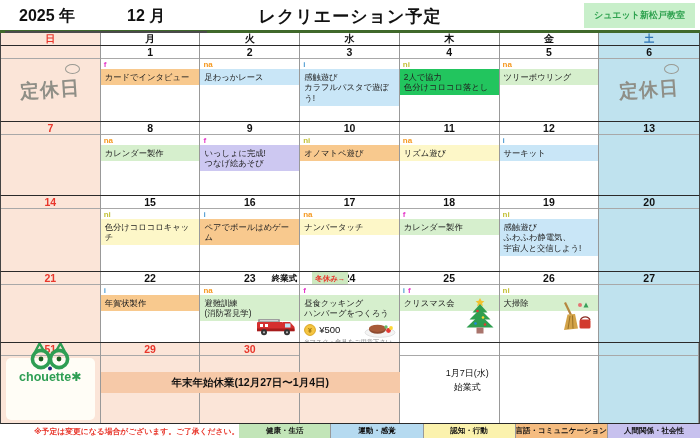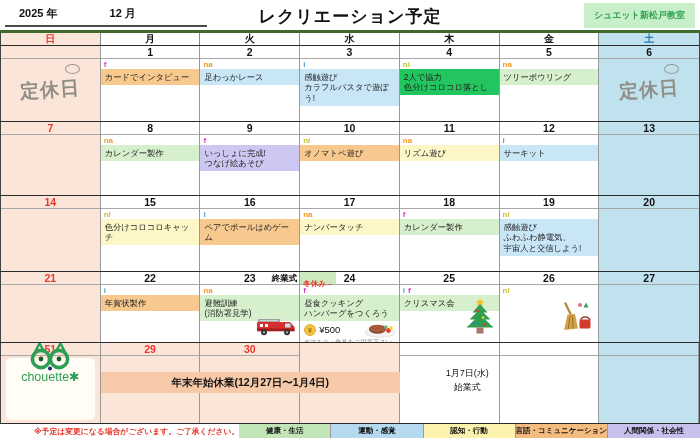--- a/index.html
+++ b/index.html
@@ -2,21 +2,21 @@
 <html><head>
 <meta charset="utf-8">
 <style>
 *{margin:0;padding:0;box-sizing:border-box;}
 html,body{background:#fff;}
 .page{width:700px;height:438px;background:#fff;position:relative;overflow:hidden;
   font-family:"Liberation Sans","DejaVu Sans",sans-serif;color:#111;}
 
 .topbar{height:30px;position:relative;}
 .datebox{position:absolute;left:5px;top:4px;width:202px;border-bottom:2.5px solid #4a4a4a;
-  display:flex;padding:2px 0 4px 14px;gap:52px;font-weight:bold;font-size:11px;}
+  display:flex;padding:2px 0 4px 14px;gap:52px;font-weight:bold;font-size:16px;}
 .main-title{position:absolute;left:0;right:0;top:5px;text-align:center;font-size:17px;font-weight:bold;letter-spacing:1px;}
 .classroom{position:absolute;right:5px;top:3px;background:#c8efca;color:#2fa24f;
   font-size:9px;font-weight:bold;padding:6px 10px;}
 .greenline{height:3px;background:#40692b;}
 
 .wdrow{display:grid;grid-template-columns:repeat(7,1fr);height:13px;
   border-left:1px solid #444;border-right:1px solid #444;border-bottom:1.5px solid #2a2a2a;}
 .wdcell{border-right:1px solid #8a8a8a;text-align:center;font-weight:bold;font-size:10px;line-height:12px;background:#fff;}
 .wdcell:last-child{border-right:none;}
 .wdcell.sun{background:#fbe5d8;color:#e8372c;}
@@ -25,22 +25,22 @@
 .week{display:grid;grid-template-columns:repeat(7,1fr);position:relative;
   border-left:1px solid #444;border-right:1px solid #444;border-bottom:1.5px solid #2a2a2a;}
 .cell{border-right:1px solid #999;position:relative;overflow:hidden;background:#fff;}
 .cell:last-child{border-right:none;}
 .c-sun{background:#fbe5d8;}
 .c-sat{background:#bfe2ee;}
 .cell.holiday{background:#fbe5d8;}
 .daterow{height:13px;border-bottom:1px solid #a8a8a8;position:relative;text-align:center;
   font-size:10.5px;font-weight:bold;line-height:12px;}
 .dnum.red{color:#e8372c;}
-.dprefix{position:absolute;left:0;top:0;height:100%;background:#cde9c0;color:#e8372c;
-  font-size:7.5px;font-weight:bold;padding:5px 3px;line-height:13px;}
+.dprefix{position:absolute;left:12px;top:0;height:100%;background:#cde9c0;color:#e8372c;
+  font-size:7.5px;font-weight:bold;padding:0 3px;line-height:13px;}
 .dsuffix{position:absolute;right:2px;top:0;font-size:8.5px;line-height:13px;}
 .content{position:relative;height:calc(100% - 13px);}
 .tagrow{height:10px;padding:1px 0 0 3px;font-size:8px;font-weight:bold;display:flex;gap:3px;line-height:9px;}
 .band{font-size:8.3px;line-height:1.28;padding:2.5px 2px 2.5px 4px;color:#222;}
 .pricerow{display:flex;align-items:center;gap:3px;padding:1px 3px 0 4px;height:16px;}
 .price{font-size:9.5px;}
 .plate-right{margin-left:auto;}
 .cellnote{font-size:6.3px;color:#888;padding:1px 0 0 4px;white-space:nowrap;}
 .icon{display:inline-flex;line-height:0;}
 .icon-abs{position:absolute;z-index:2;}
@@ -49,21 +49,21 @@
 .pos-cleaning{right:6px;top:16px;}
 .centerlines{padding-top:11px;text-align:center;font-size:9px;line-height:1.55;padding-left:36px;}
 .closed{position:absolute;inset:0;display:flex;align-items:center;justify-content:center;}
 .closedtext{font-size:19px;font-weight:bold;color:#8f8f87;transform:rotate(-4deg);
   letter-spacing:1px;font-family:"DejaVu Serif","Liberation Serif",serif;}
 .bubble{position:absolute;top:5px;right:20px;width:15px;height:10px;border:1.2px solid #9a9a93;border-radius:50%;}
 .banner{position:absolute;left:calc(100%/7);width:calc(300%/7);top:29px;height:21px;background:#f6c9a8;
   display:flex;align-items:center;justify-content:center;font-size:10.5px;font-weight:bold;z-index:3;}
 .logobox{position:absolute;inset:2px 5px 3px 5px;background:#fffdf6;border-radius:5px;
   display:flex;flex-direction:column;align-items:center;justify-content:center;}
-.logo-en{font-size:12.5px;font-weight:normal;color:#2e9e53;line-height:1;}
+.logo-en{font-size:12.5px;font-weight:bold;color:#2e9e53;line-height:1;}
 .logo-ja{font-size:12px;font-weight:bold;color:#2e9e53;line-height:1.2;letter-spacing:1.5px;margin-top:40px;}
 
 .footer{display:grid;grid-template-columns:2fr 1fr 1fr 1fr 1fr 1fr;height:14px;margin-left:32px;}
 .notecell{display:flex;align-items:center;padding-left:2px;background:#fff;}
 .note{color:#e8372c;font-weight:bold;font-size:7.8px;white-space:nowrap;}
 .lcell{display:flex;align-items:center;justify-content:center;font-size:7.5px;font-weight:bold;
   border-right:1px solid #999;white-space:nowrap;overflow:hidden;}
 .lcell:last-child{border-right:none;}
 </style>
 </head>
@@ -399,20 +399,23 @@
               </svg>
             </span>
           </div>
         </div>
         <div class="cell c-wd">
           <div class="daterow"><span class="dnum">26</span></div>
           <div class="content">
             <div class="tagrow">
               <span class="tag" style="color: rgb(195, 193, 56);">ni</span>
             </div>
+            <div class="band" style="background: rgb(214, 239, 205);">
+              <div>大掃除</div>
+            </div>
             <span class="icon icon-abs pos-cleaning">
               <svg width="34" height="30" viewBox="0 0 34 30">
                 <line x1="7" y1="1.5" x2="13" y2="14" stroke="#b5873f" stroke-width="2.2"></line>
                 <polygon points="9.5,13.5 17,13 20,27.5 6,29" fill="#d3a348"></polygon>
                 <line x1="10" y1="28" x2="12" y2="15" stroke="#8a6420" stroke-width="0.8"></line>
                 <line x1="15" y1="27.5" x2="14.5" y2="14.5" stroke="#8a6420" stroke-width="0.8"></line>
                 <path d="M22.5 19 a5 4.5 0 0 1 9.5 0" fill="none" stroke="#8a2b22" stroke-width="1.3"></path>
                 <rect x="21.5" y="18.5" width="11" height="9" rx="1.5" fill="#d23b2f"></rect>
                 <polygon points="28,1.5 30.5,6.5 25.5,6.5" fill="#39a05a"></polygon>
                 <circle cx="22" cy="4" r="2" fill="#e57373"></circle>

